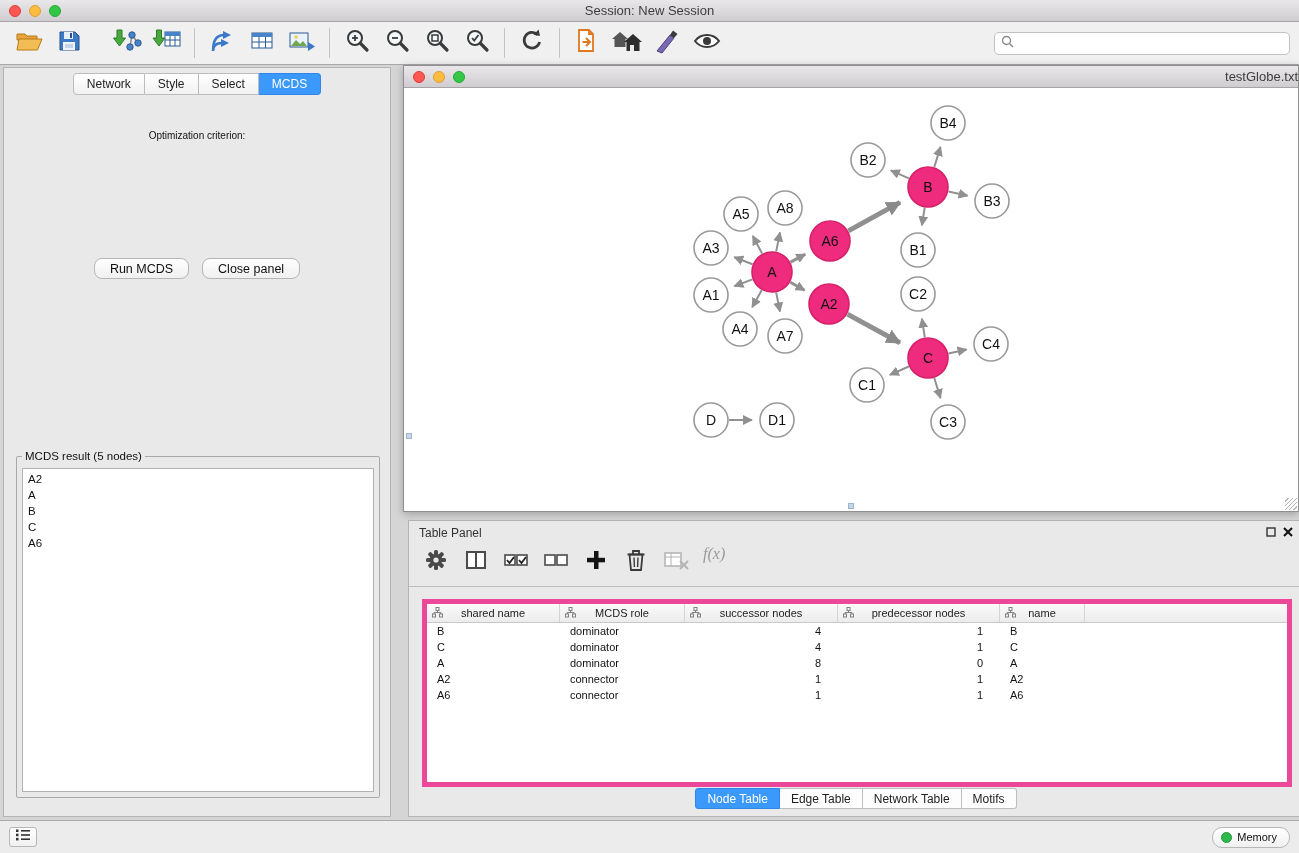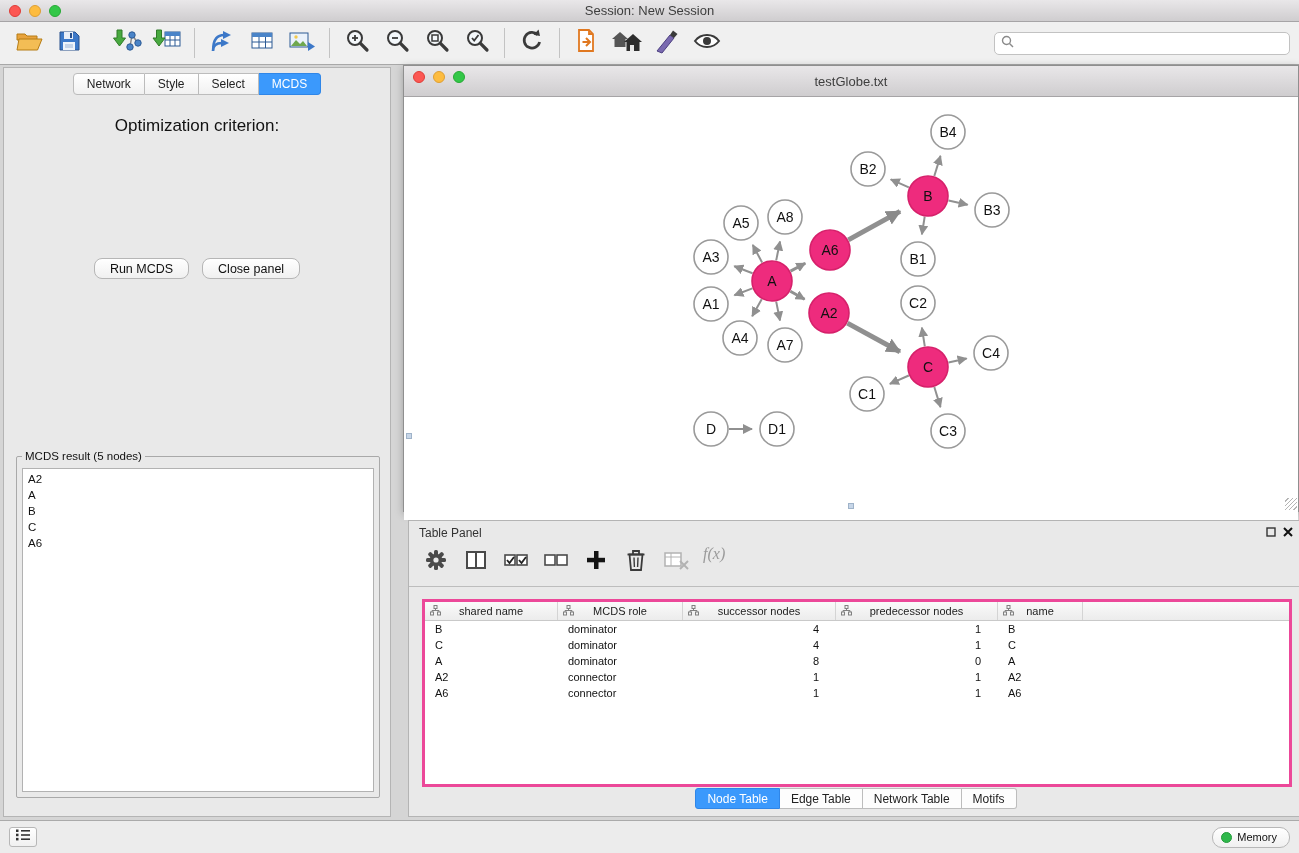--- a/index.html
+++ b/index.html
@@ -31,56 +31,56 @@
   .control-panel{position:absolute;left:3px;top:67px;width:388px;height:750px;background:#e9e9e9;
     border:1px solid #b4b4b4}
   .cp-header{height:24px;display:flex;align-items:center;padding:0 8px;font-size:12px;color:#333}
   .panel-wincontrols{margin-left:auto;display:flex;gap:7px;align-items:center}
   .cp-tabs{display:flex;justify-content:center;margin-top:5px}
   .cp-tab{font-size:12px;padding:3px 13px;background:linear-gradient(#ffffff,#f1f1f1);
     border:1px solid #bcbcbc;border-left:none;color:#222}
   .cp-tab:first-child{border-left:1px solid #bcbcbc;border-radius:4px 0 0 4px}
   .cp-tab:last-child{border-radius:0 4px 4px 0}
   .cp-tab.active{background:#3b99fc;border-color:#2f86e8;color:#fff}
-  .opt-label{margin-top:21px;text-align:center;font-size:17px;color:#111}
+  .opt-label{margin-top:35px;text-align:center;font-size:10px;color:#111}
   .dropdown{position:absolute;left:42px;top:157px;width:310px;height:23px;background:#fff;
     border:1px solid #adadad;border-radius:4px;display:flex;align-items:center}
   .dropdown .dd-text{flex:1;font-size:12.5px;padding:0 8px;white-space:nowrap;overflow:hidden}
   .dd-stepper{width:19px;height:21px;border-radius:0 3px 3px 0;background:linear-gradient(#6fb1f9,#2f7de9);
     display:flex;flex-direction:column;align-items:center;justify-content:center;gap:2px}
   .dd-stepper .up{width:0;height:0;border-left:4px solid transparent;border-right:4px solid transparent;border-bottom:5px solid #fff}
   .dd-stepper .down{width:0;height:0;border-left:4px solid transparent;border-right:4px solid transparent;border-top:5px solid #fff}
   .cp-buttons{position:absolute;left:0;top:190px;width:100%;display:flex;justify-content:center;gap:13px}
   .mac-btn{height:21px;padding:0 15px;font-size:12.5px;font-family:"Liberation Sans",sans-serif;
     background:linear-gradient(#ffffff,#f0f0f0);border:1px solid #b6b6b6;border-radius:8px;color:#111}
   .result-group{position:absolute;left:12px;top:382px;width:364px;height:348px;
     border:1px solid #a9a9a9;border-radius:2px;padding:6px 5px 5px 5px}
   .result-group legend{font-size:11.5px;padding:0 3px;color:#111}
   .result-list{width:100%;height:100%;background:#fff;border:1px solid #b2b2b2;overflow:hidden;padding:2px 0}
   .result-item{font-size:11.5px;line-height:16px;padding:0 5px;color:#111}
 
   
   .network-window{position:absolute;left:403px;top:65px;width:896px;height:447px;
     background:#fff;border:1px solid #8f8f8f;box-shadow:0 2px 8px rgba(0,0,0,.25)}
-  .nw-titlebar{height:31px;background:linear-gradient(#e9e7e9,#cfcdcf);border-bottom:1px solid #a6a4a6;
-    display:flex;align-items:center;justify-content:center;position:relative}
+  .nw-titlebar{height:22px;background:linear-gradient(#e9e7e9,#cfcdcf);border-bottom:1px solid #a6a4a6;
+    display:flex;align-items:center;justify-content:flex-end;position:relative}
   #graph-svg{display:block;background:#fff}
   #graph-svg text{font-family:"Liberation Sans",sans-serif}
   .resize-grip{position:absolute;right:1px;bottom:1px;width:12px;height:12px;
     background:repeating-linear-gradient(135deg,transparent,transparent 2px,#b5b5b5 2px,#b5b5b5 3px)}
   .scroll-dot{position:absolute;background:#c7d6e8;border:1px solid #9fb3c9}
 
   
   .table-panel{position:absolute;left:408px;top:520px;width:896px;height:297px;background:#e9e9e9;
     border:1px solid #b4b4b4}
   .tp-header{height:24px;display:flex;align-items:center;padding:0 10px;font-size:12px;color:#333}
   .tp-toolbar{height:42px;display:flex;align-items:flex-start;gap:6px;padding:0 10px;border-bottom:1px solid #bdbdbd}
   .tp-btn{width:34px;height:34px;display:flex;align-items:center;justify-content:center}
   .fx-label{font-size:16px;color:#9a9a9a;font-family:"Liberation Serif",serif;font-style:italic;margin-left:4px}
-  .table-area{position:absolute;left:13px;top:78px;width:870px;height:188px;background:#fff;border:3px solid #ec4899;overflow:hidden}
+  .table-area{position:absolute;left:13px;top:78px;width:870px;height:188px;background:#fff;border:5px solid #ec4899;overflow:hidden}
   .thead{display:flex;height:19px;background:linear-gradient(#fafafa,#ececec);border-bottom:1px solid #c9c9c9}
   .th{display:flex;align-items:center;justify-content:center;gap:4px;font-size:11px;color:#222;
     border-right:1px solid #d4d4d4;position:relative}
   .th .th-icon{position:absolute;left:5px;top:3px;display:flex}
   .th-filler{flex:1;border-right:none}
   .tr{display:flex;height:16px;align-items:center}
   .td{font-size:11px;color:#111;overflow:hidden;white-space:nowrap}
   .td-left{text-align:left;padding-left:10px}
   .td-right{text-align:right;padding-right:17px}
   .table-tabs{position:absolute;left:0;bottom:7px;width:100%;display:flex;justify-content:center}

